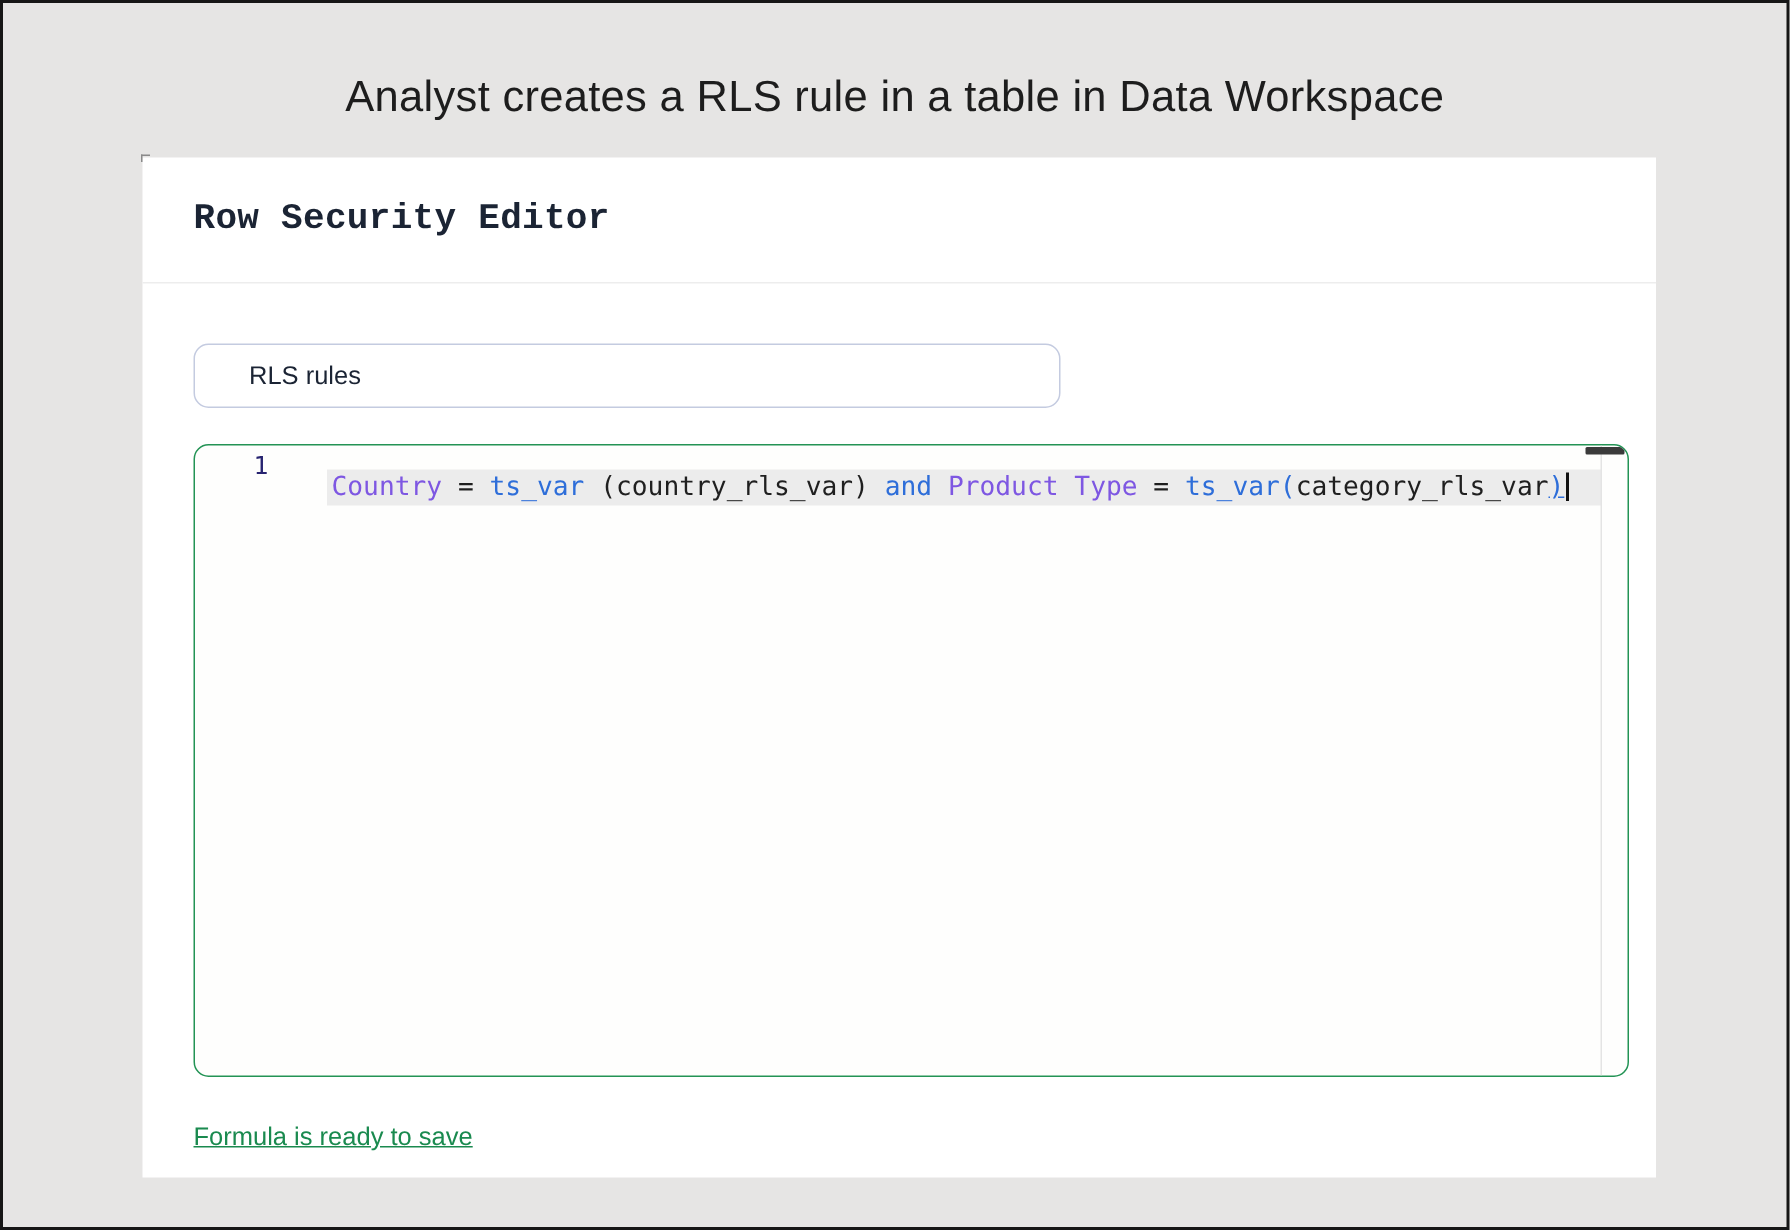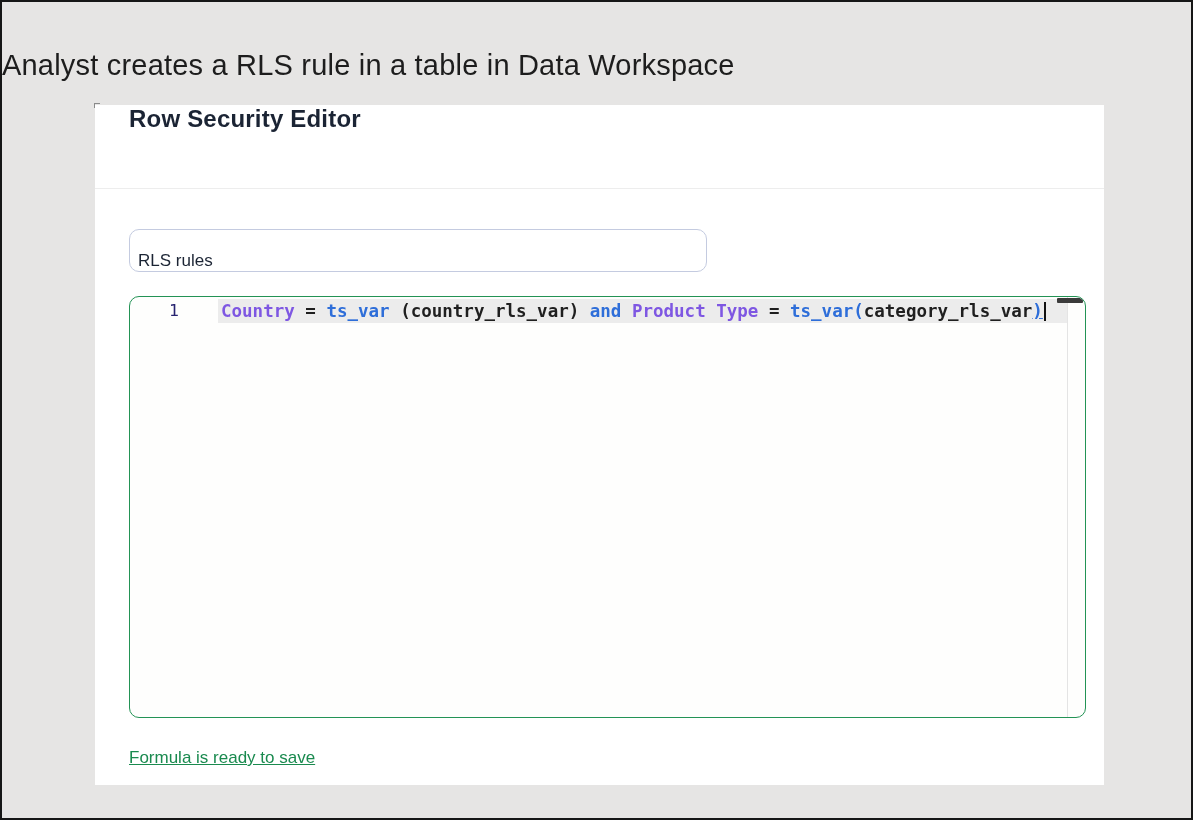--- a/index.html
+++ b/index.html
@@ -4,63 +4,63 @@
 <style>
   html { background:#fff; }
   body {
     width:1193px; height:820px; margin:0; box-sizing:border-box;
     border:2px solid #161616;
     background:var(--page-background, #e6e5e4);
     font-family:"Liberation Sans", sans-serif;
     position:relative; overflow:hidden;
   }
   .page-title {
-    margin:44px 0 0; text-align:left;
+    margin:44px 0 0; text-align:center;
     font-size:29px; line-height:38px; font-weight:500;
     color:var(--title-text, #1d1d1d); letter-spacing:0.2px;
   }
   .panel {
     position:absolute; left:93px; top:103px; width:1009px; height:680px;
     background:var(--panel-background, #ffffff);
   }
   .corner-mark {
     position:absolute; left:-1px; top:-2px; width:5px; height:4px;
     border-left:1px solid #8a8a8a; border-top:1px solid #8a8a8a;
   }
   .panel-header {
     height:84px; box-sizing:border-box;
     border-bottom:1px solid var(--divider, #ededed);
-    display:flex; align-items:flex-start; padding-left:34px;
+    display:flex; align-items:center; padding-left:34px;font-family:Liberation Mono, monospace;
   }
   .panel-heading {
     margin:0; font-size:24px; font-weight:700;
     color:var(--heading-text, #1b2434); letter-spacing:0.2px;
   }
   .panel-body { padding:40px 0 0 34px; }
   .rule-input {
     width:578px; height:43px; box-sizing:border-box;
     border:1.5px solid var(--input-border, #c4cbe0); border-radius:10px;
-    background:#fff; display:flex; align-items:flex-end; padding-left:8px;
+    background:#fff; display:flex; align-items:center; padding-left:36px;
     font-size:17px; color:var(--heading-text, #1b2434); cursor:text;
   }
   .editor {
     margin-top:24px; width:957px; height:422px; box-sizing:border-box;
     border:1.5px solid var(--editor-border, #239355); border-radius:10px;
     background:#fefefd; position:relative; overflow:hidden;
     font-family:"DejaVu Sans Mono", monospace; font-size:17.5px; cursor:text;
   }
   .gutter {
     position:absolute; left:0; top:0; width:88px; height:100%;
     text-align:center;
   }
   .line-number {
     display:block; margin-top:2px; line-height:24px; font-size:16.5px;
     color:var(--line-number, #272370);
   }
-  .code-area { position:absolute; left:88px; right:17px; top:2px;font-weight:bold; }
+  .code-area { position:absolute; left:88px; right:17px; top:16px; }
   .code-line {
     position:relative; height:24px; line-height:24px;
     background:var(--active-line, #ececec);
     color:var(--tok-plain, #1f1f1f); white-space:pre; padding-left:3px;
   }
   .tok-field   { color:var(--tok-field, #7e57e2); }
   .tok-function{ color:var(--tok-function, #2e6ed9); }
   .tok-keyword { color:var(--tok-keyword, #2e6ed9); }
   .tok-plain   { color:var(--tok-plain, #1f1f1f); }
   .tok-bracket-match { color:var(--tok-function, #2e6ed9); text-decoration:underline; }

